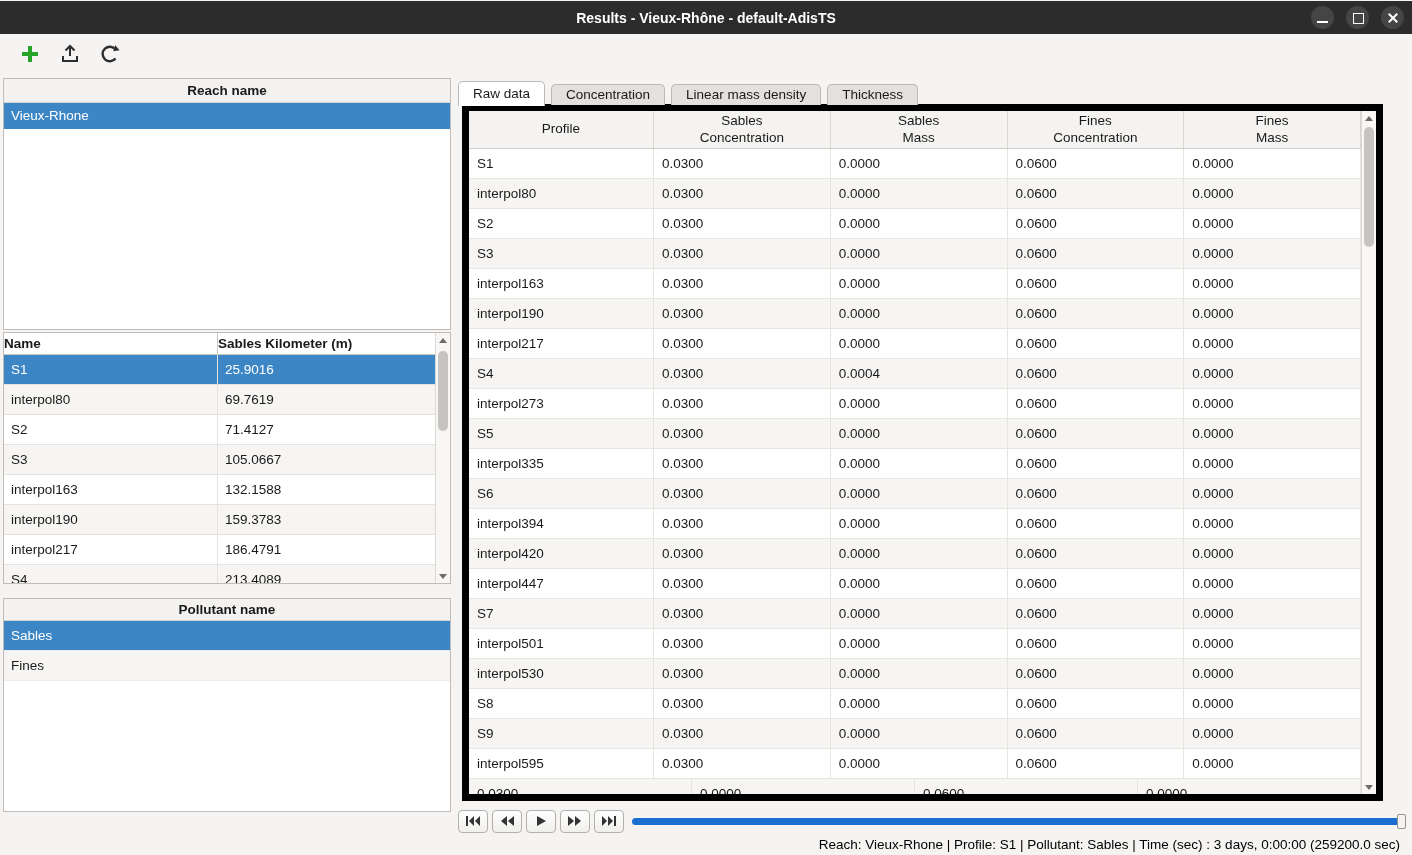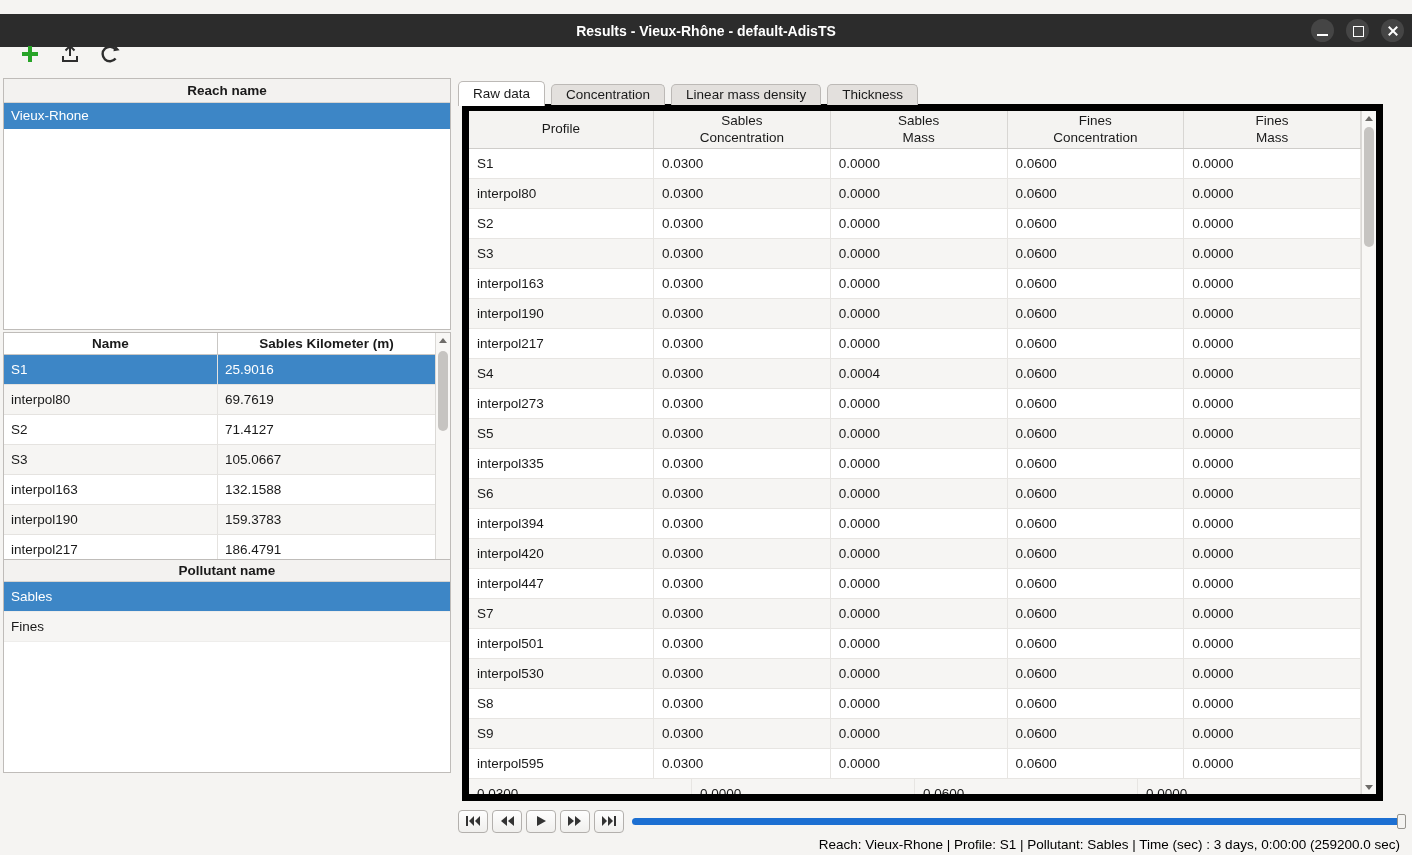--- a/index.html
+++ b/index.html
@@ -1,20 +1,20 @@
 <!DOCTYPE html>
 <html style="--selection: #3d86c6; --slider: #1c6fd2; --accent-green: #28a428; --titlebar: #2c2c2c;"><head>
 <meta charset="utf-8">
 <style>
   *{box-sizing:border-box;margin:0;padding:0}
   html,body{width:1412px;height:855px;overflow:hidden}
   body{font-family:"Liberation Sans",sans-serif;background:#f5f4f2;position:relative;font-size:13.5px;color:#1a1a1a}
 
   
-  .titlebar{position:absolute;top:14px;left:0;right:0;height:33px;background:#2c2c2c;display:flex;align-items:center;justify-content:center}
+  .titlebar{position:absolute;top:1px;left:0;right:0;height:33px;background:#2c2c2c;display:flex;align-items:center;justify-content:center}
   .titlebar .title{color:#fff;font-weight:bold;font-size:14px}
   .win-controls{position:absolute;right:8px;top:5px;display:flex;gap:12px}
   .win-btn{width:23px;height:23px;border-radius:50%;background:#454545;position:relative;cursor:pointer}
   .win-btn.min::after{content:"";position:absolute;left:6px;right:6px;top:15px;height:2px;background:#fff}
   .win-btn.max::after{content:"";position:absolute;left:7px;top:7px;width:9px;height:9px;border:1.5px solid #fff}
   .win-btn.close::before,.win-btn.close::after{content:"";position:absolute;left:5.5px;top:10.5px;width:12px;height:2px;background:#fff}
   .win-btn.close::before{transform:rotate(45deg)}
   .win-btn.close::after{transform:rotate(-45deg)}
 
   
@@ -26,32 +26,32 @@
   .box{position:absolute;left:0;right:0;background:#fff;border:1px solid #bfbcb9;overflow:hidden}
   .box-header{background:#f3f2f0;border-bottom:1px solid #d6d4d1;font-weight:bold;text-align:center}
   #reach-box{top:0;height:252px}
   #reach-box .box-header{height:24px;line-height:23px}
   #reach-list .list-item{height:26px;line-height:25px;padding-left:7px;cursor:pointer}
   .list-item.selected{background:var(--selection,#3d86c6);color:#fff}
   .list-item.alt{background:#f6f5f3}
 
   #profiles-box{top:254px;height:252px}
   .phead{display:flex;height:22px;font-weight:bold;background:#fff;border-bottom:1px solid #c9c7c4;padding-right:15px}
-  .ph{line-height:21px;text-align:center}
+  .ph{line-height:21px;text-align:left}
   .ph.name{width:214px;border-right:1px solid #c9c7c4}
   .ph.km{flex:1}
   #profiles-body{position:absolute;left:0;right:15px;top:22px;bottom:0;overflow:hidden}
   .prow{display:flex;height:30px;border-bottom:1px solid #e5e3e0;cursor:pointer}
   .prow.alt{background:#f6f5f3}
   .prow.selected{background:var(--selection,#3d86c6);color:#fff}
   .pcell{line-height:29px;padding-left:7px;white-space:nowrap;overflow:hidden}
   .pcell.name{width:214px;border-right:1px solid #e5e3e0}
   .pcell.km{flex:1}
 
-  #pollutant-box{top:481px;height:214px}
+  #pollutant-box{top:520px;height:214px}
   #pollutant-box .box-header{height:22px;line-height:21px}
   #pollutant-list .list-item{height:30px;line-height:29px;padding-left:7px;cursor:pointer;border-bottom:1px solid #eeedeb}
 
   
   .vscroll{position:absolute;right:0;top:0;bottom:0;width:15px;background:#f8f7f5;border-left:1px solid #dbd9d6;cursor:pointer}
   .sarrow{position:absolute;left:0;right:0;height:14px;display:flex;align-items:center;justify-content:center}
   .sarrow.up{top:0}
   .sarrow.down{bottom:0}
   .tri-up{width:0;height:0;border-left:4px solid transparent;border-right:4px solid transparent;border-bottom:5px solid #6e6c69}
   .tri-down{width:0;height:0;border-left:4px solid transparent;border-right:4px solid transparent;border-top:5px solid #6e6c69}

